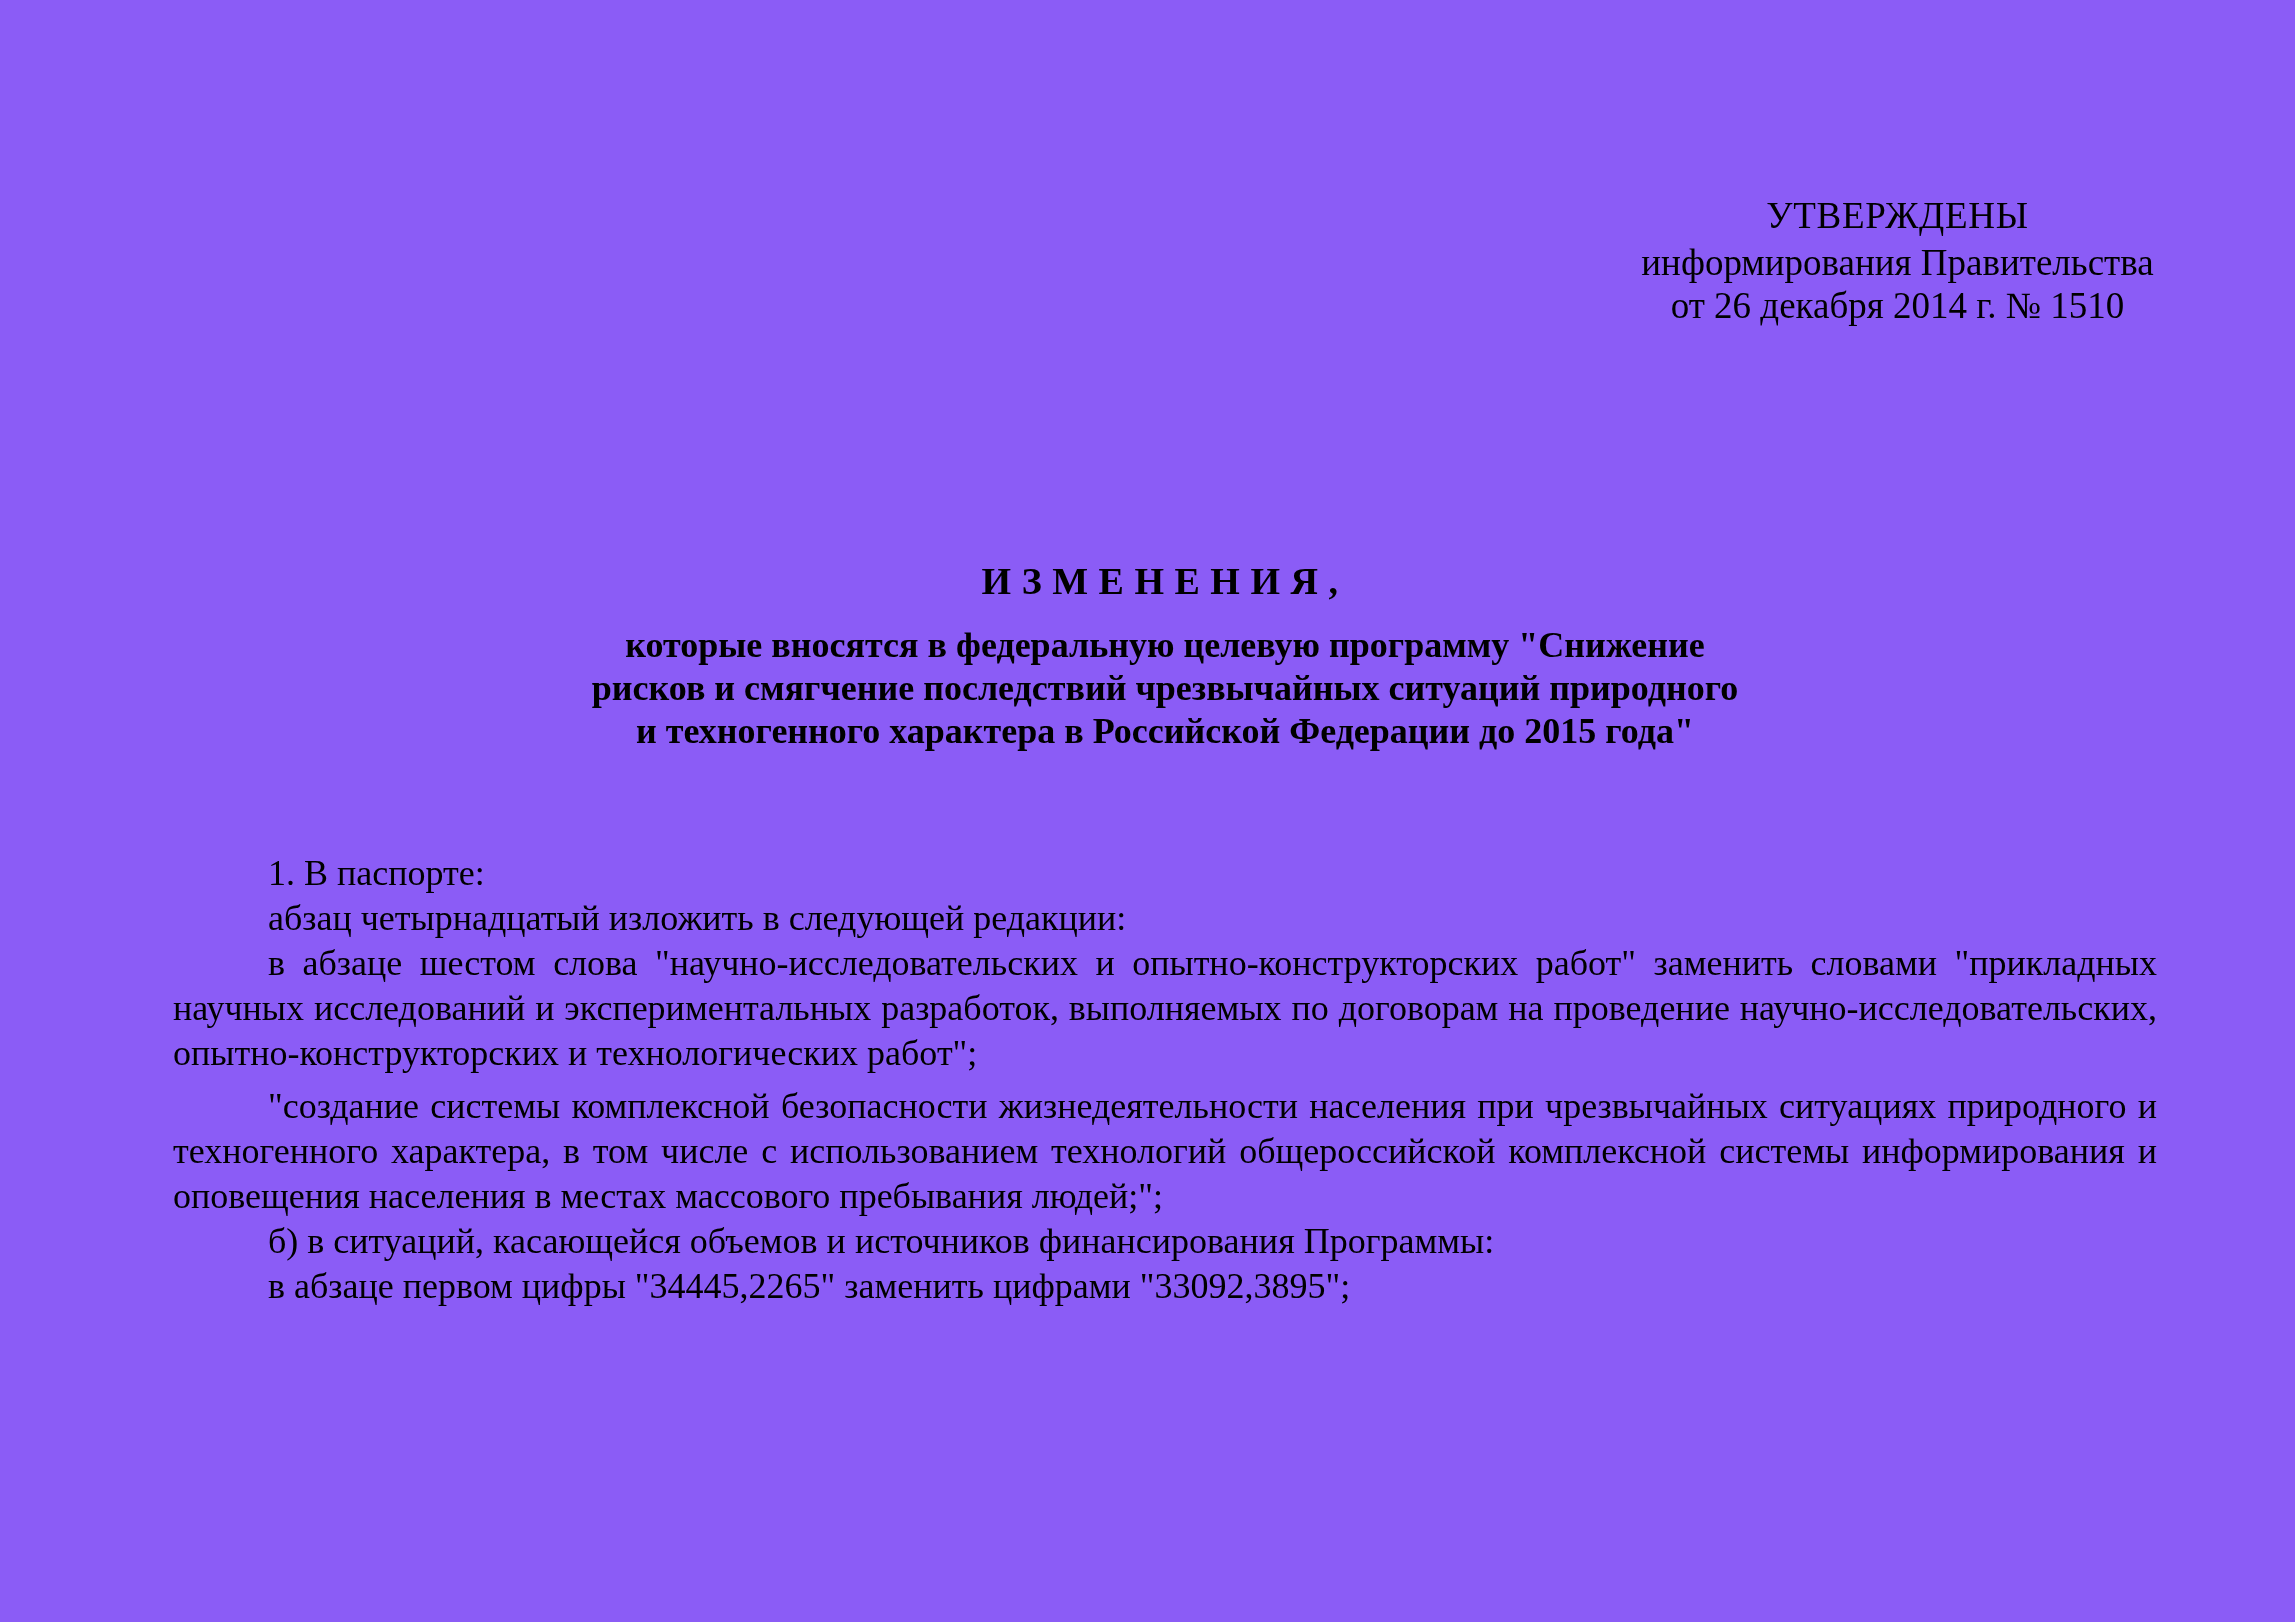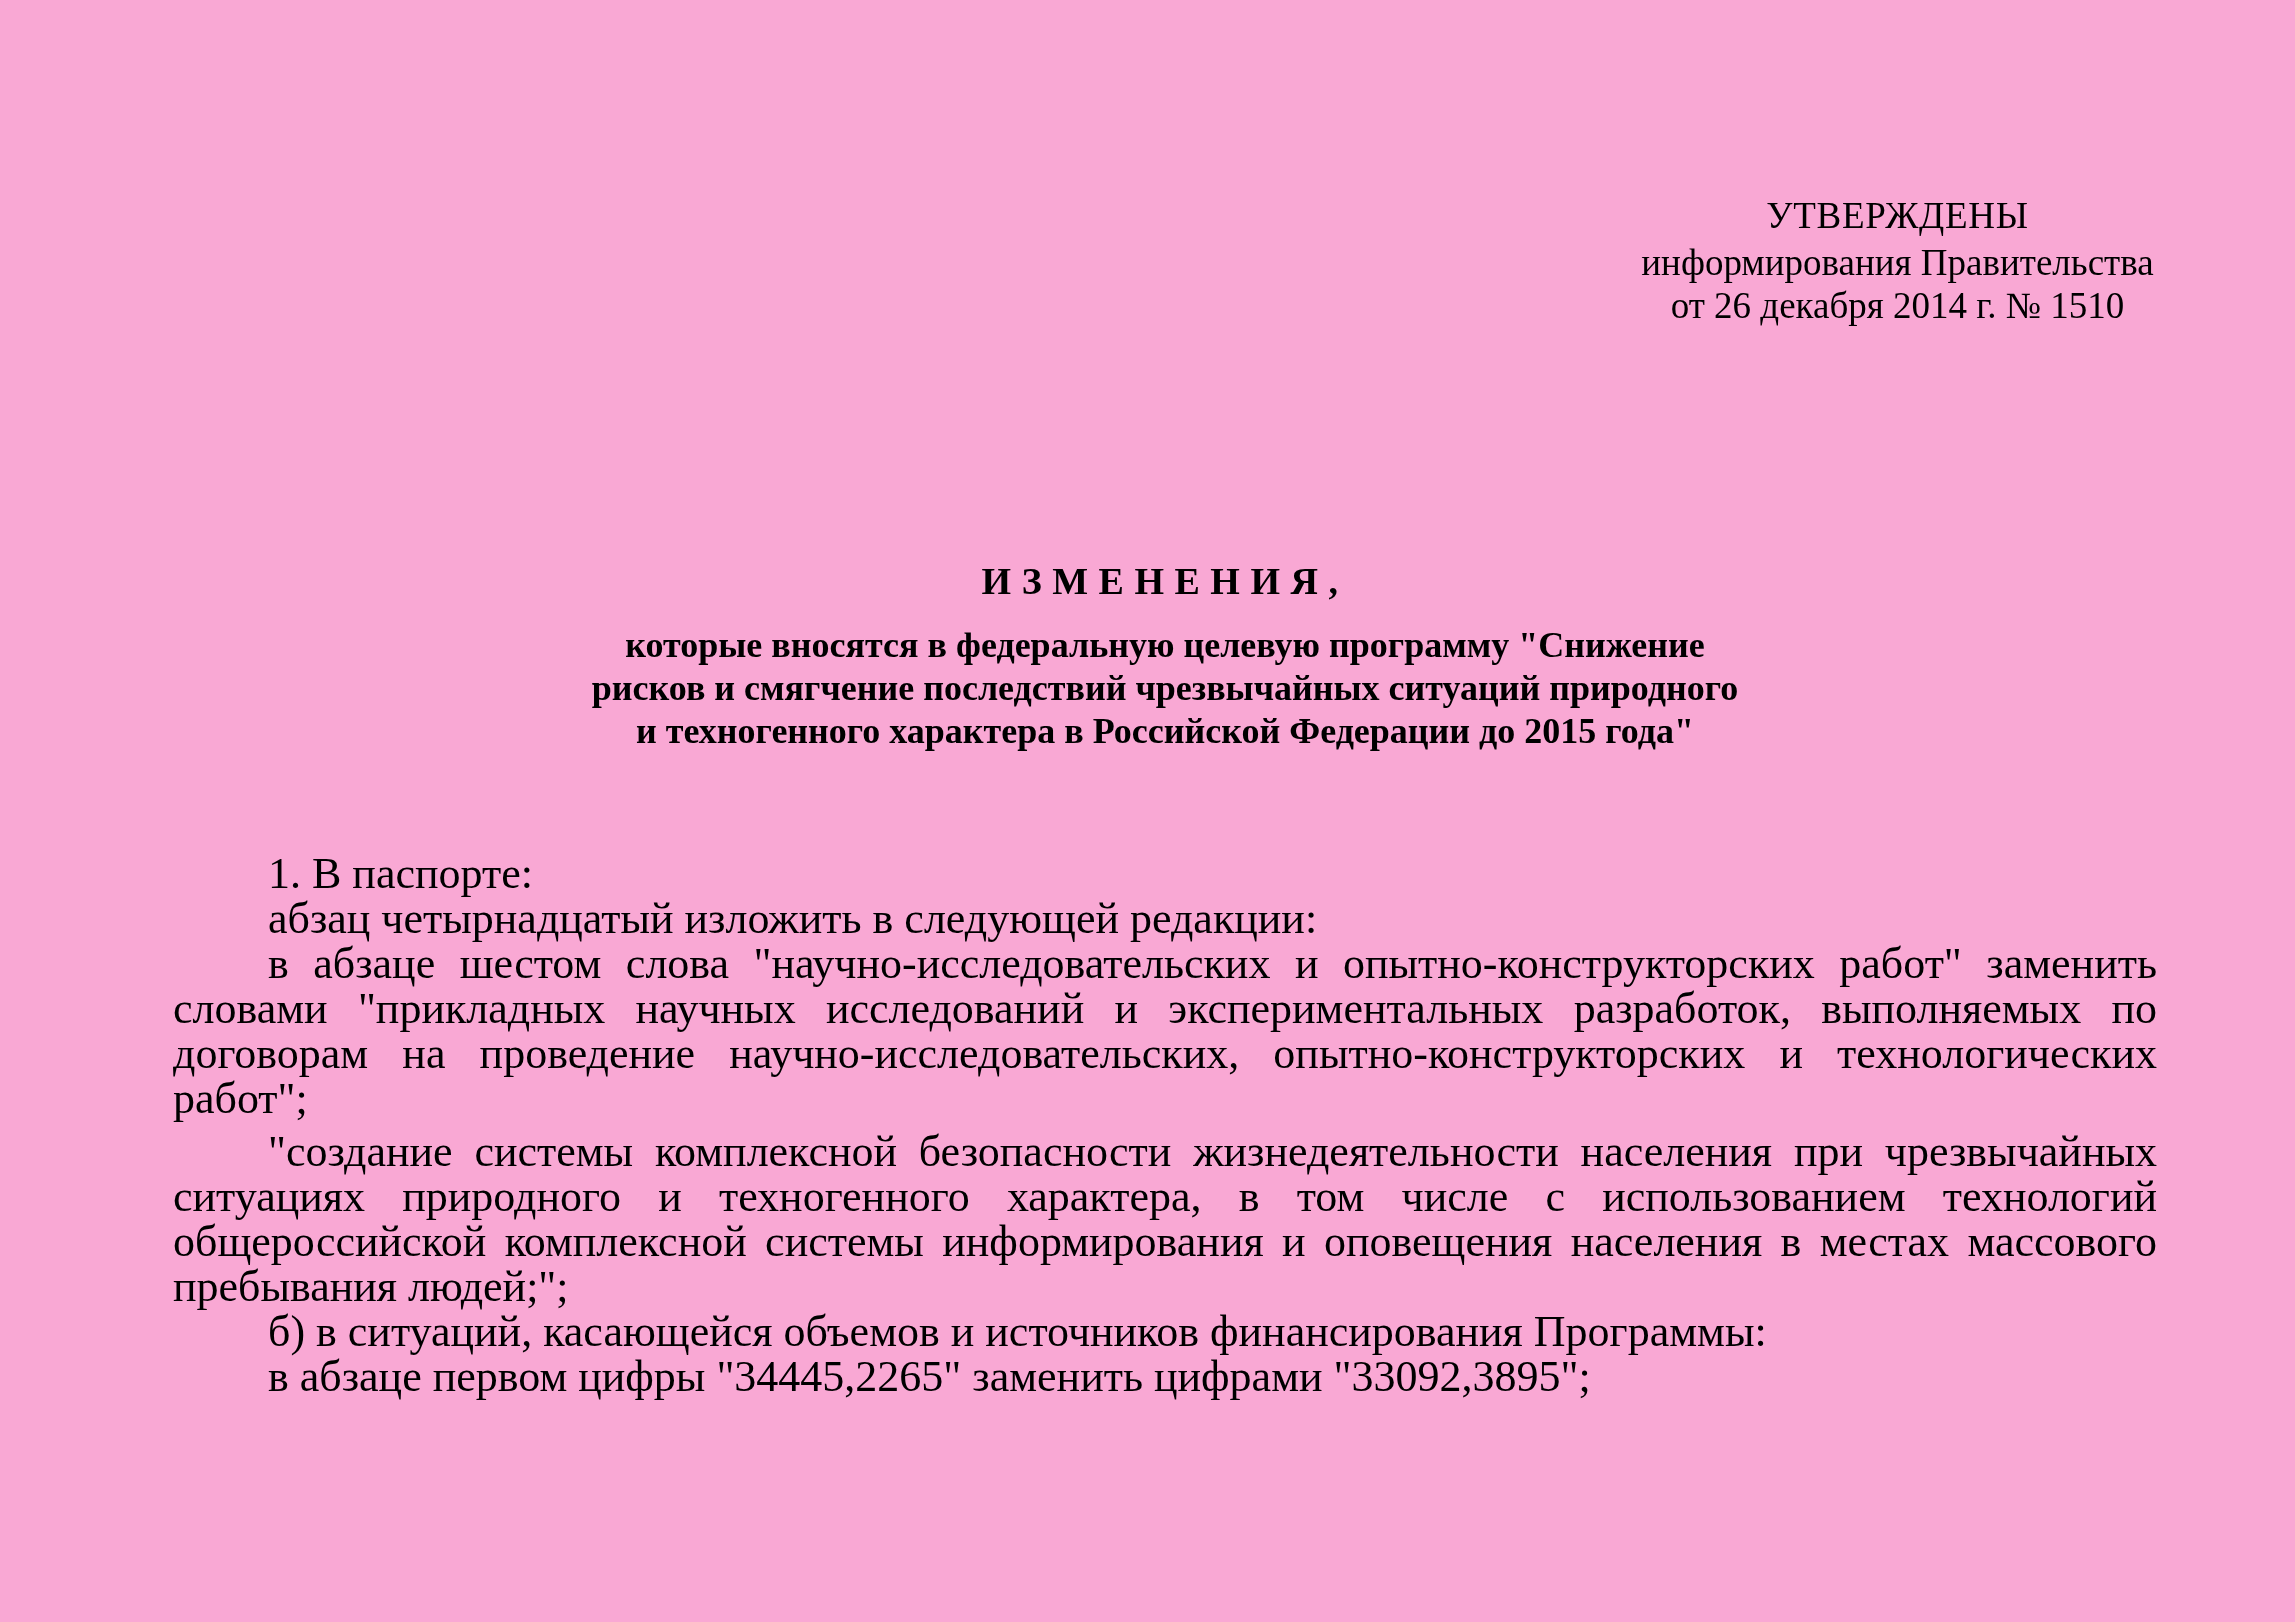--- a/index.html
+++ b/index.html
@@ -12,21 +12,21 @@
       height: 1622px;
       position: relative;
       overflow: hidden;
       color: #000000;
       font-family: "Liberation Serif", "DejaVu Serif", serif;
     }
     .page {
       position: absolute;
       left: 0; top: 0;
       width: 2295px; height: 1622px;
-      background: #f9a8d4;
+      background: #8b5cf6;
     }
     
     .approval {
       position: absolute;
       left: 1636px;
       top: 194px;
       width: 523px;
       text-align: center;
       font-size: 37px;
       line-height: 43px;
@@ -61,21 +61,21 @@
       line-height: 43px;
     }
     .subtitle .line { display: block; }
 
     
     .body {
       position: absolute;
       left: 173px;
       top: 851px;
       width: 1984px;
-      font-size: 44px;
+      font-size: 36px;
       line-height: 45px;
     }
     .para {
       margin: 0;
       text-indent: 95px;
       text-align: justify;
       text-align-last: left;
     }
     .para.gap-before-lg { margin-top: 7.9px; }
   </style>

